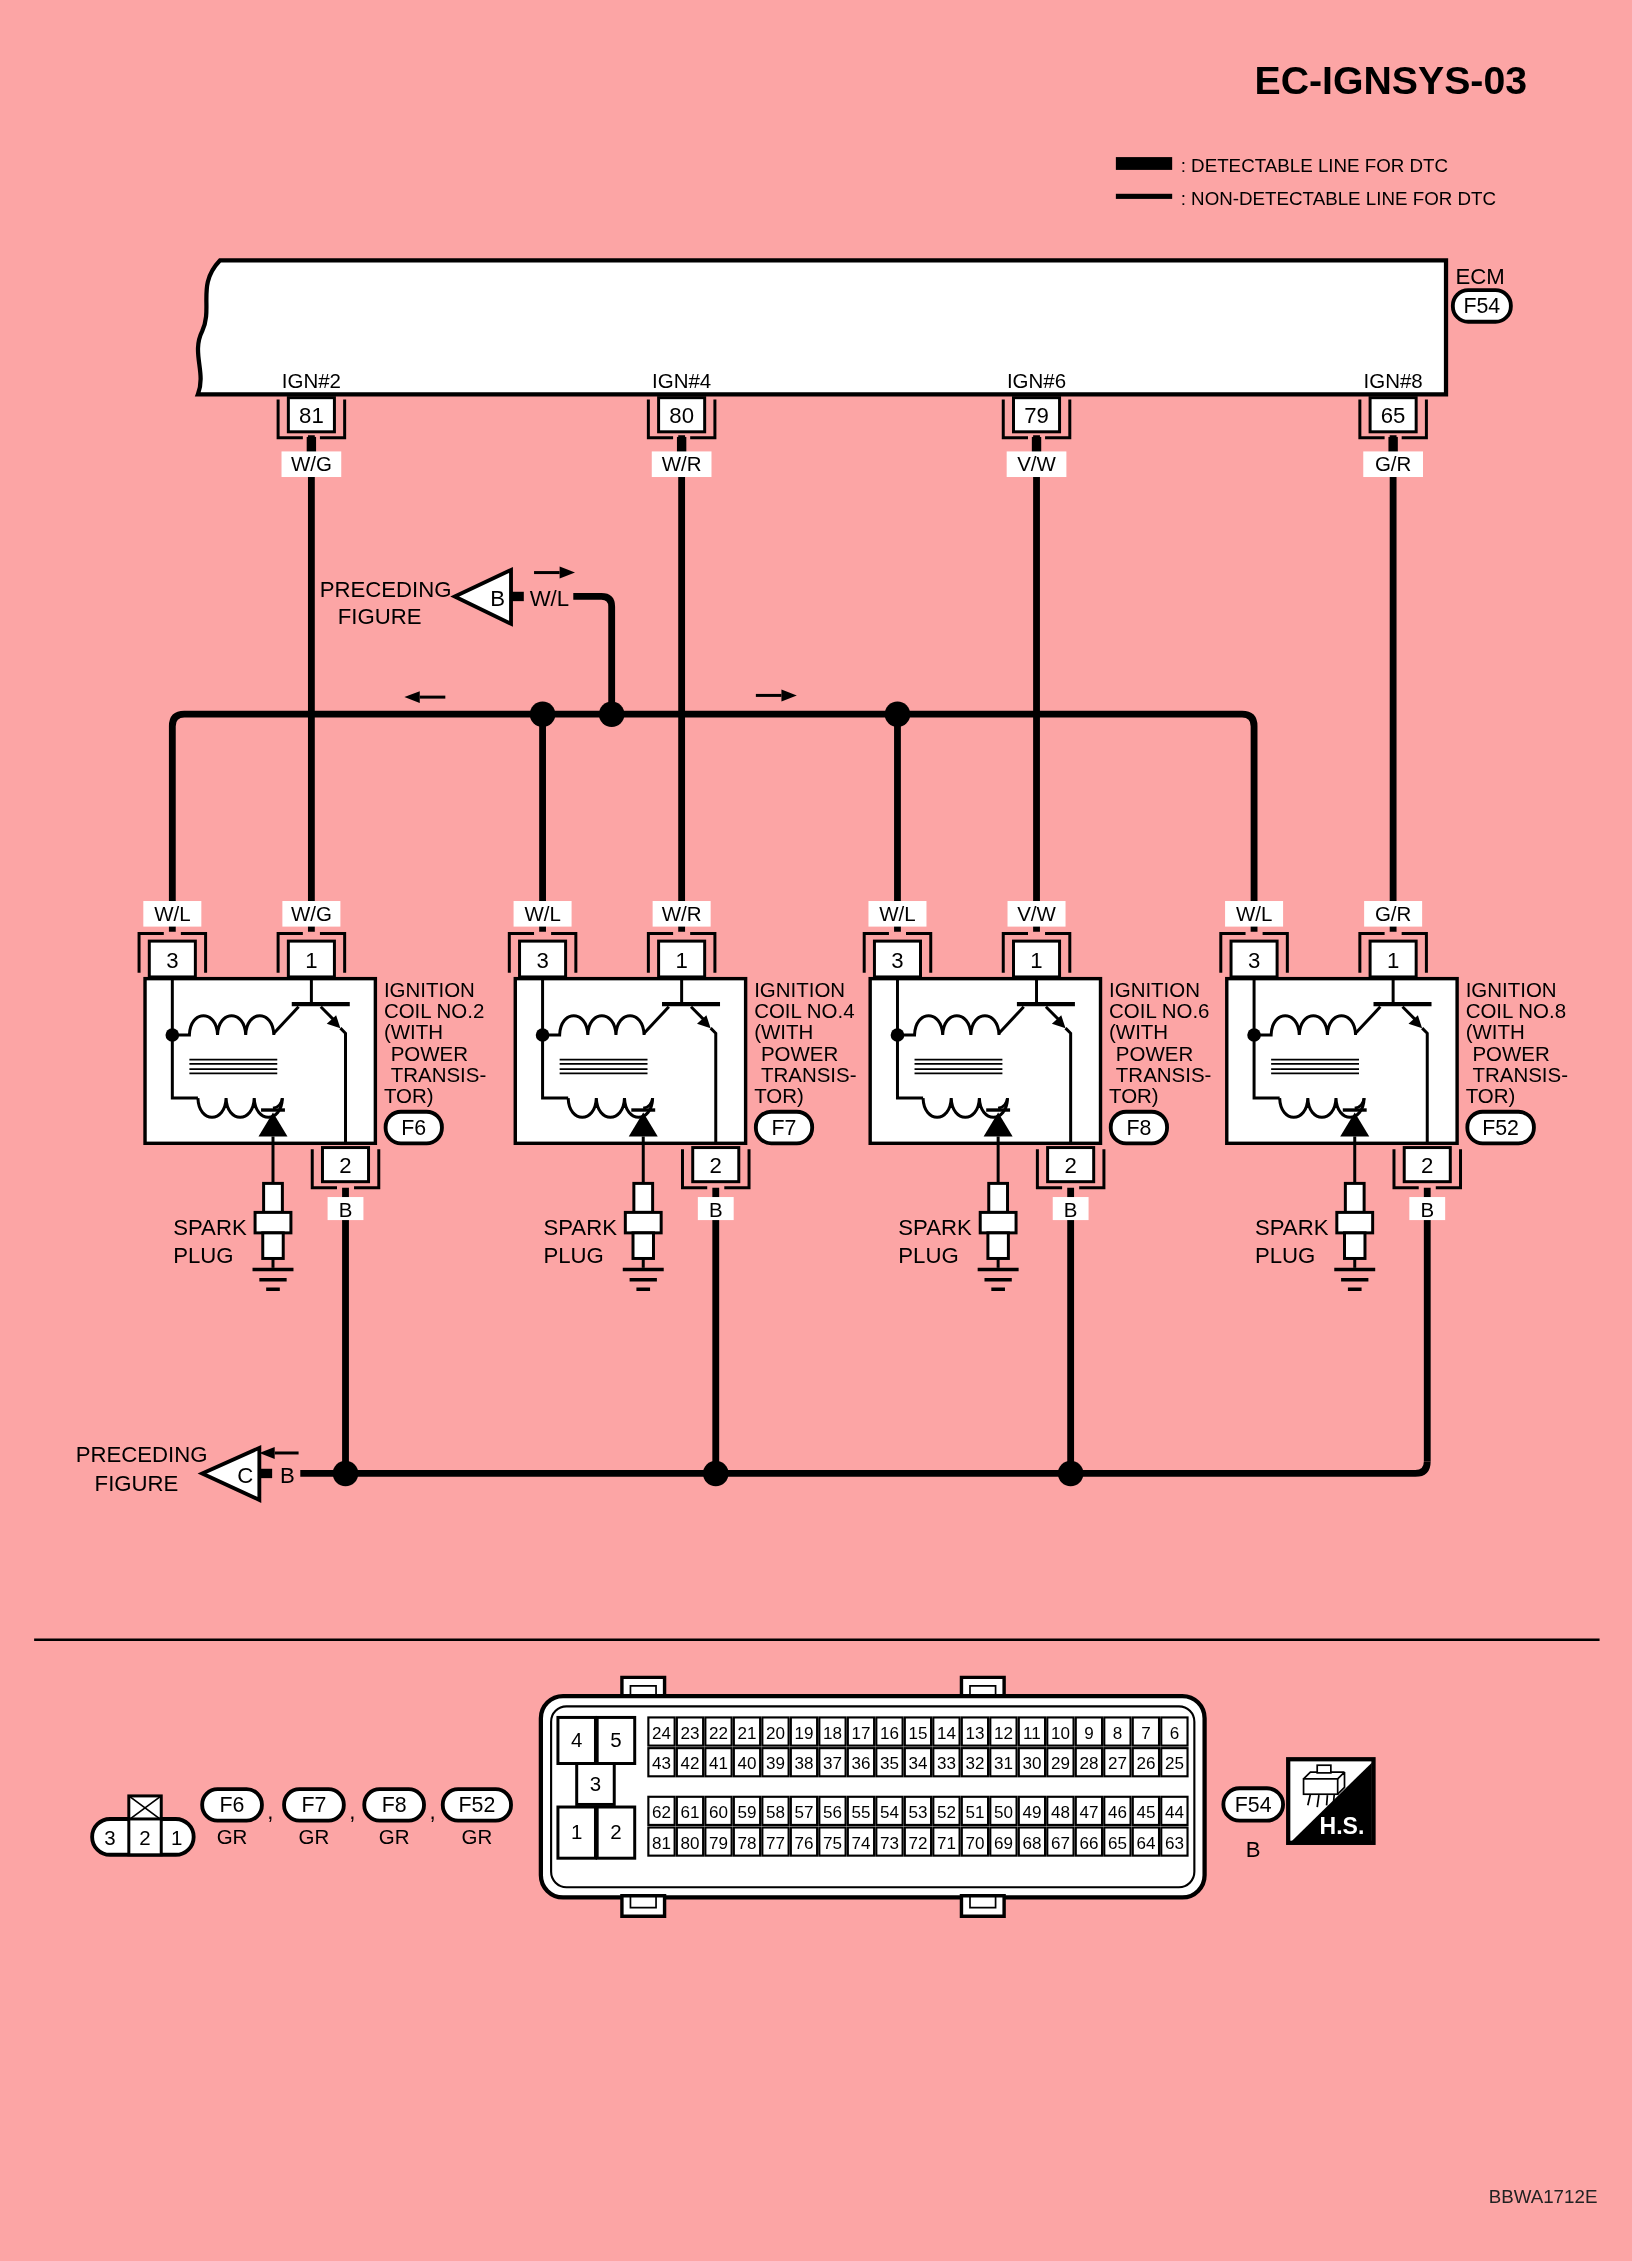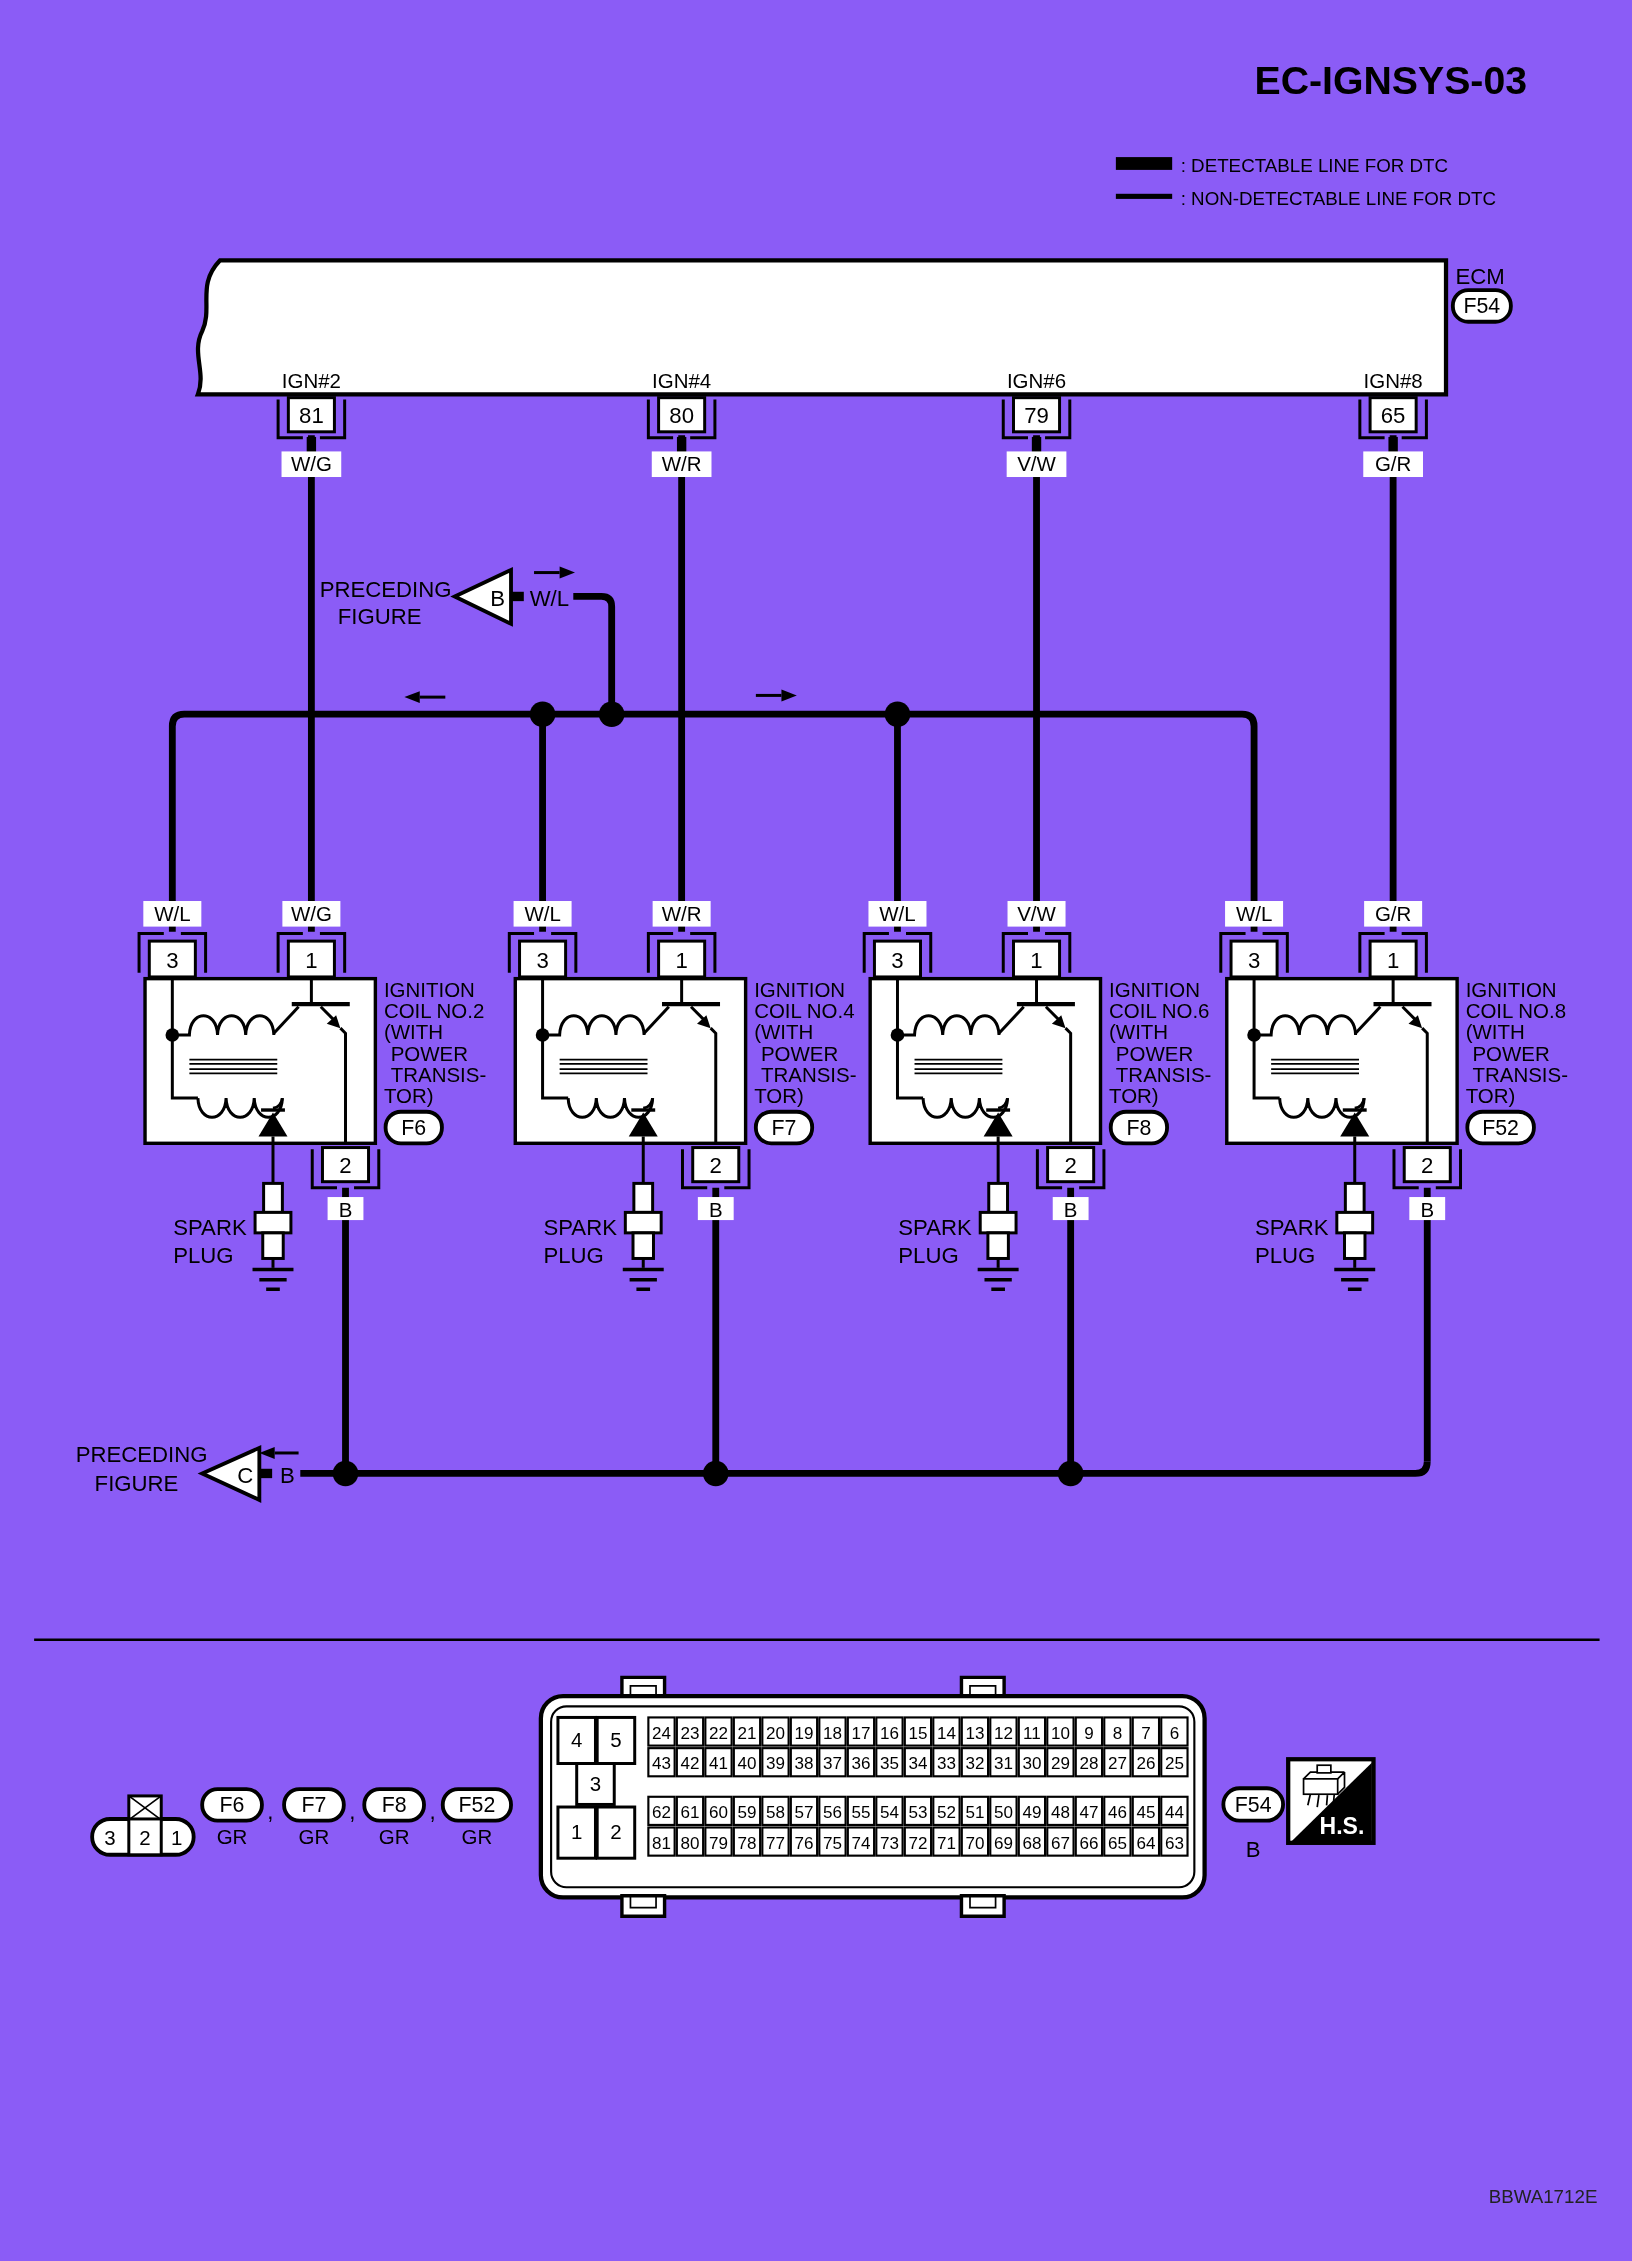--- a/index.html
+++ b/index.html
@@ -1,16 +1,16 @@
 <!DOCTYPE html>
 <html style="font-size:13.7px"><head>
 <meta charset="utf-8">
 <style>
   html,body{margin:0;padding:0;background:#fff;}
-  .page{width:1632px;height:2261px;position:relative;background:#8b5cf6;}
+  .page{width:1632px;height:2261px;position:relative;background:#fca5a5;}
   svg{display:block;}
   svg text{font-family:"Liberation Sans",sans-serif;fill:#000;}
   .w8{stroke:#000;stroke-width:8;fill:none;}
   .w11{stroke:#000;stroke-width:11;fill:none;}
   .w3{stroke:#000;stroke-width:3.5;fill:none;}
   .w4{stroke:#000;stroke-width:4;fill:none;}
   .w2{stroke:#000;stroke-width:2;fill:none;}
   .box{fill:#fff;stroke:#000;stroke-width:4;}
   .box5{fill:#fff;stroke:#000;stroke-width:5;}
   .pinbox{fill:#fff;stroke:#000;stroke-width:3.5;}

